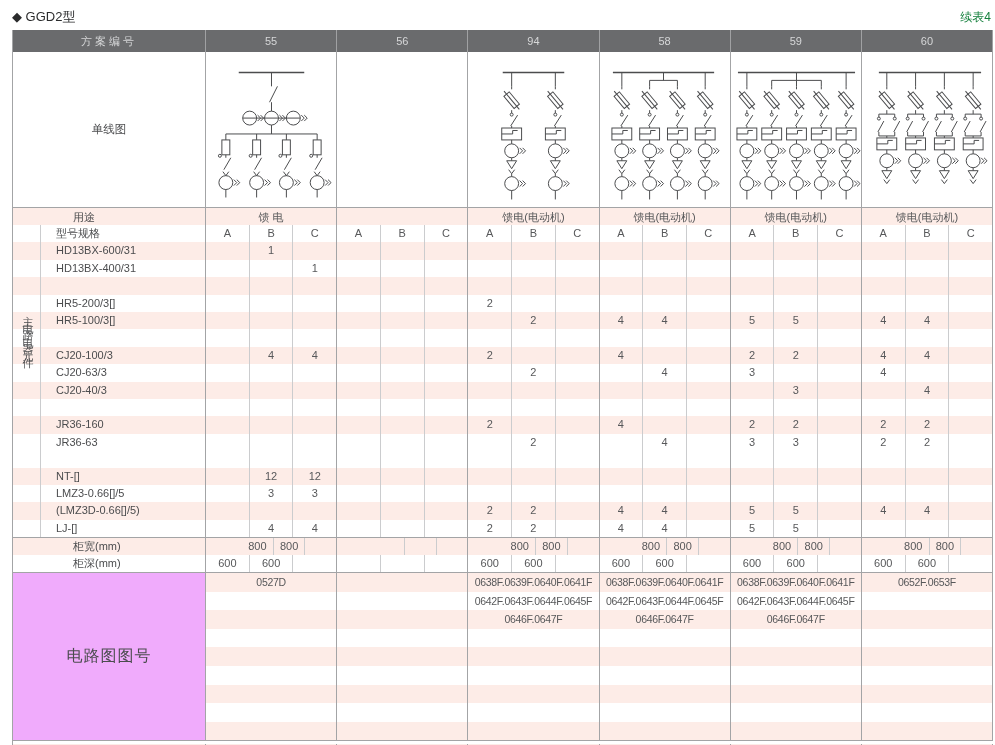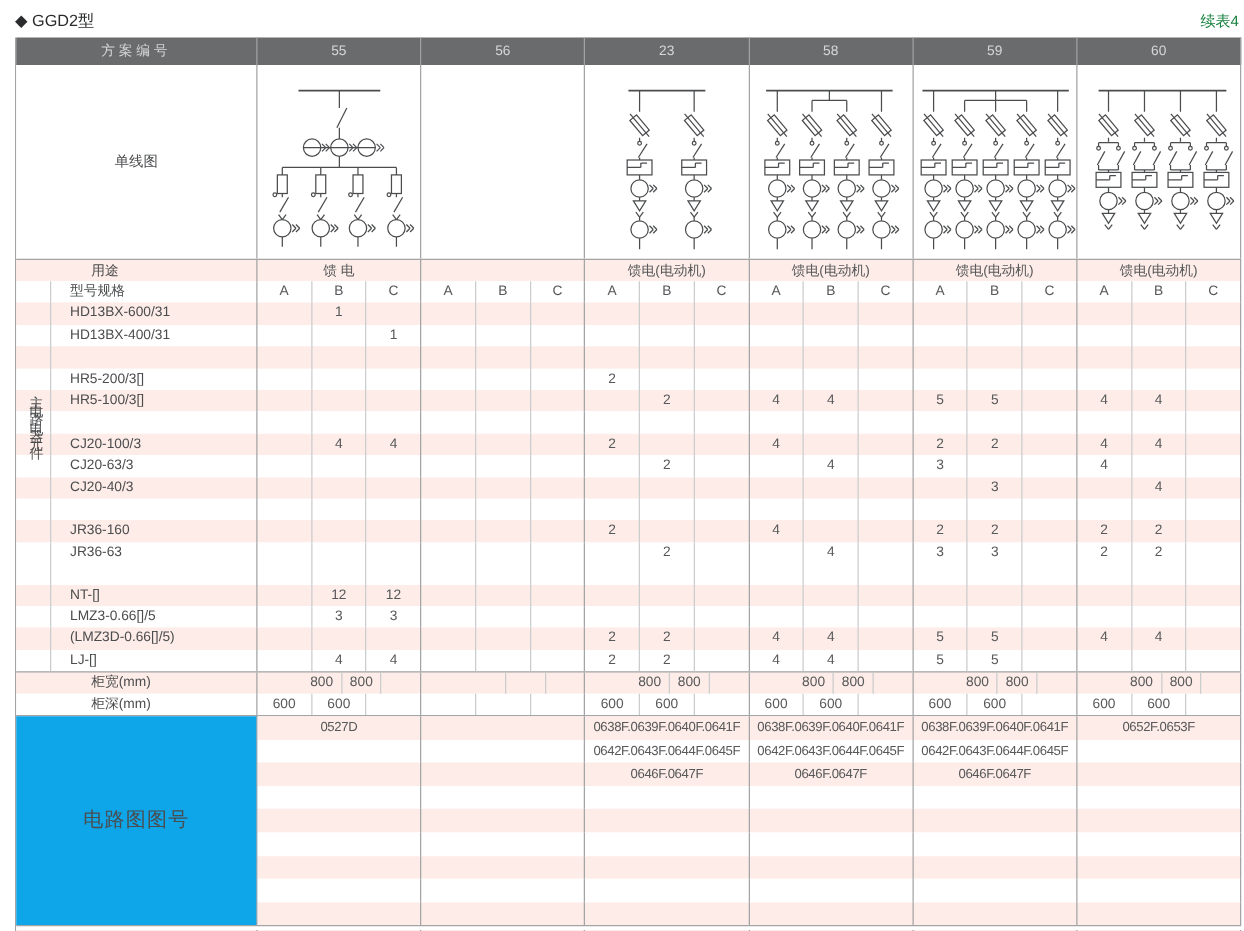--- a/index.html
+++ b/index.html
@@ -31,21 +31,21 @@
   .scheme{flex:1 1 0;display:flex;border-right:1px solid var(--major)}
   .sub{flex:1 1 0;text-align:center;border-right:1px solid var(--minor);overflow:hidden}
   .sub:last-child{border-right:none}
   .bt{border-top:1px solid var(--major)}
   #bodyRows{position:relative}
   .side-label{position:absolute;left:7px;top:100px;width:15px;
     writing-mode:vertical-rl;text-orientation:upright;letter-spacing:7px;
     font-size:11px;color:#4b4c4e;line-height:15px}
   
   .circuit{display:flex;border-top:1px solid var(--major)}
-  .clabel{width:193px;border-right:1px solid var(--major);background:#0ea5e9;
+  .clabel{width:193px;border-right:1px solid var(--major);background:#f0abfc;
     display:flex;align-items:center;justify-content:center;letter-spacing:1px;color:#4b4c4e}
   .ccols{flex:1 1 0}
   .crow{display:flex;height:18.6px;line-height:18.6px}
   .ccell{flex:1 1 0;border-right:1px solid var(--major);text-align:center;
     font-size:10.5px;letter-spacing:-0.3px;overflow:hidden;white-space:nowrap}
   
   .gap{height:4px;background:#fff;border-top:1px solid var(--major)}
   .remark{height:16px;line-height:16px;border-bottom:8px solid #0369a1}
   .rlabel{width:193px;text-align:center;letter-spacing:4px;border-right:1px solid var(--major);color:#4b4c4e}
   .rcell{flex:1 1 0;border-right:1px solid var(--major)}
@@ -56,21 +56,21 @@
 <div class="topbar">
   <div class="title">◆ GGD2型</div>
   <div class="cont">续表4</div>
 </div>
 
 <div class="tbl" id="tbl">
   <div class="row hdr" id="hdrRow">
     <div class="hl">方案编号</div>
   <div class="hc">55</div>
       <div class="hc">56</div>
-      <div class="hc">23</div>
+      <div class="hc">94</div>
       <div class="hc">58</div>
       <div class="hc">59</div>
       <div class="hc">60</div>
     </div>
   <div class="row diag" id="diagRow">
     <div class="dlabel">单线图</div>
   <div class="dcell">
         <svg width="130" height="155" viewBox="0 0 131 155">
           <line x1="33" y1="20" x2="99" y2="20" stroke="#4b4c4e" stroke-width="1.4" fill="none"></line>
           <line x1="66" y1="20" x2="66" y2="34" stroke="#4b4c4e" stroke-width="1" fill="none"></line>

